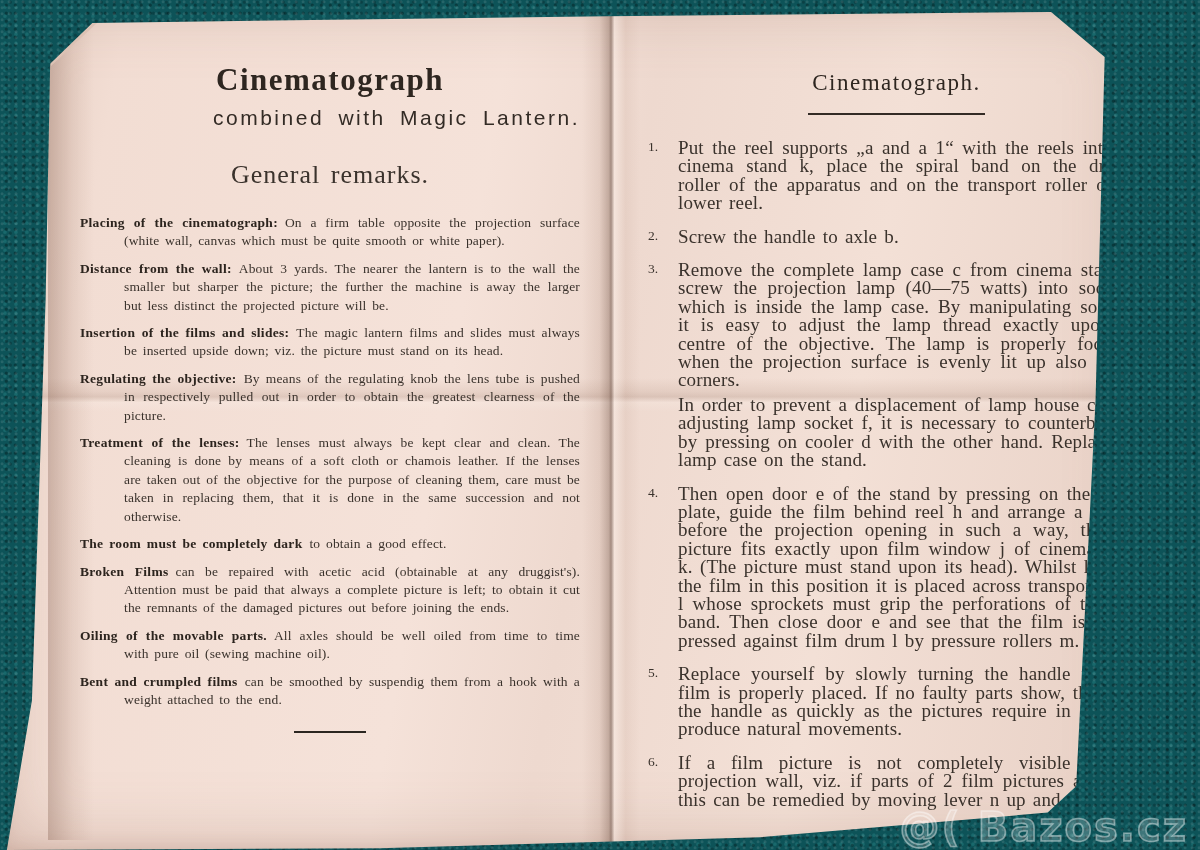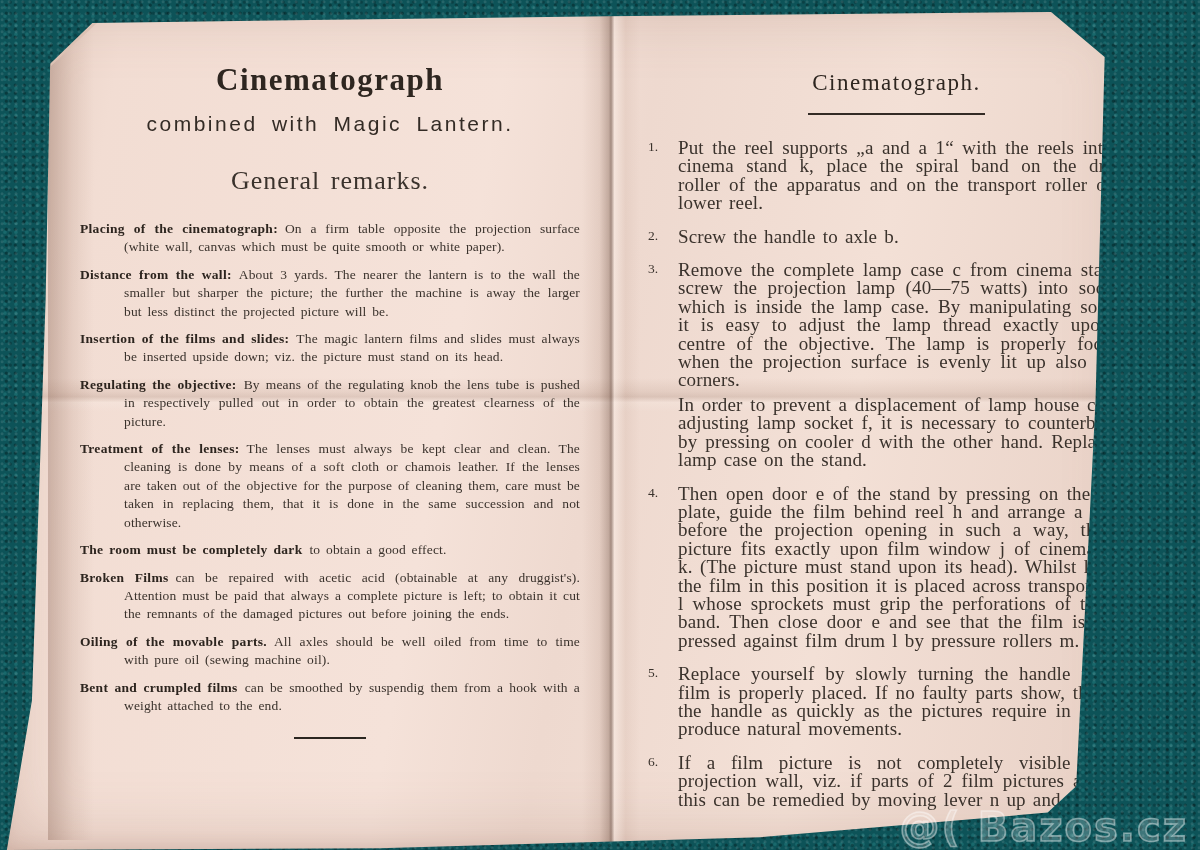--- a/index.html
+++ b/index.html
@@ -53,21 +53,21 @@
     box-shadow:1px 2px 3px rgba(90,55,40,0.4);
   }
   .dogear.tl { left:50px; top:20px; width:50px; height:48px; clip-path:polygon(0 8%, 94% 6%, 2% 96%); }
   .dogear.tr { left:1106px; top:18px; width:62px; height:82px; clip-path:polygon(8% 12%, 92% 50%, 28% 96%); }
 
   .page { position:absolute; color:#3a322c; }
   .page-left  { left:80px;  top:62px;  width:500px; }
   .page-right { left:648px; top:70px;  width:497px; }
 
   .doc-title { text-align:center; font-size:31px; font-weight:bold; letter-spacing:1.5px; color:#2e2620; }
-  .doc-subtitle { text-align:center; font-family:"Liberation Sans", sans-serif; font-size:21px; letter-spacing:2.5px; word-spacing:6px; color:#332b25; margin-top:14px; }
+  .doc-subtitle { text-align:right; font-family:"Liberation Sans", sans-serif; font-size:21px; letter-spacing:2.5px; word-spacing:6px; color:#332b25; margin-top:8px; }
   .directions { text-align:center; font-size:21px; font-weight:bold; letter-spacing:1.2px; word-spacing:4px; color:#2e2620; margin-top:48px; }
   .remarks { text-align:center; font-size:26px; letter-spacing:1px; word-spacing:3px; margin-top:30px; }
 
   .paras { margin-top:24px; }
   .para {
     font-size:13.5px; line-height:18.4px; text-align:justify;
     letter-spacing:0.15px; word-spacing:2.2px;
     padding-left:44px; text-indent:-44px; margin-bottom:9px; color:#3a322c;margin-top:8px;
   }
   .para b { color:#2c241e; letter-spacing:0.3px; margin-right:7px; }

